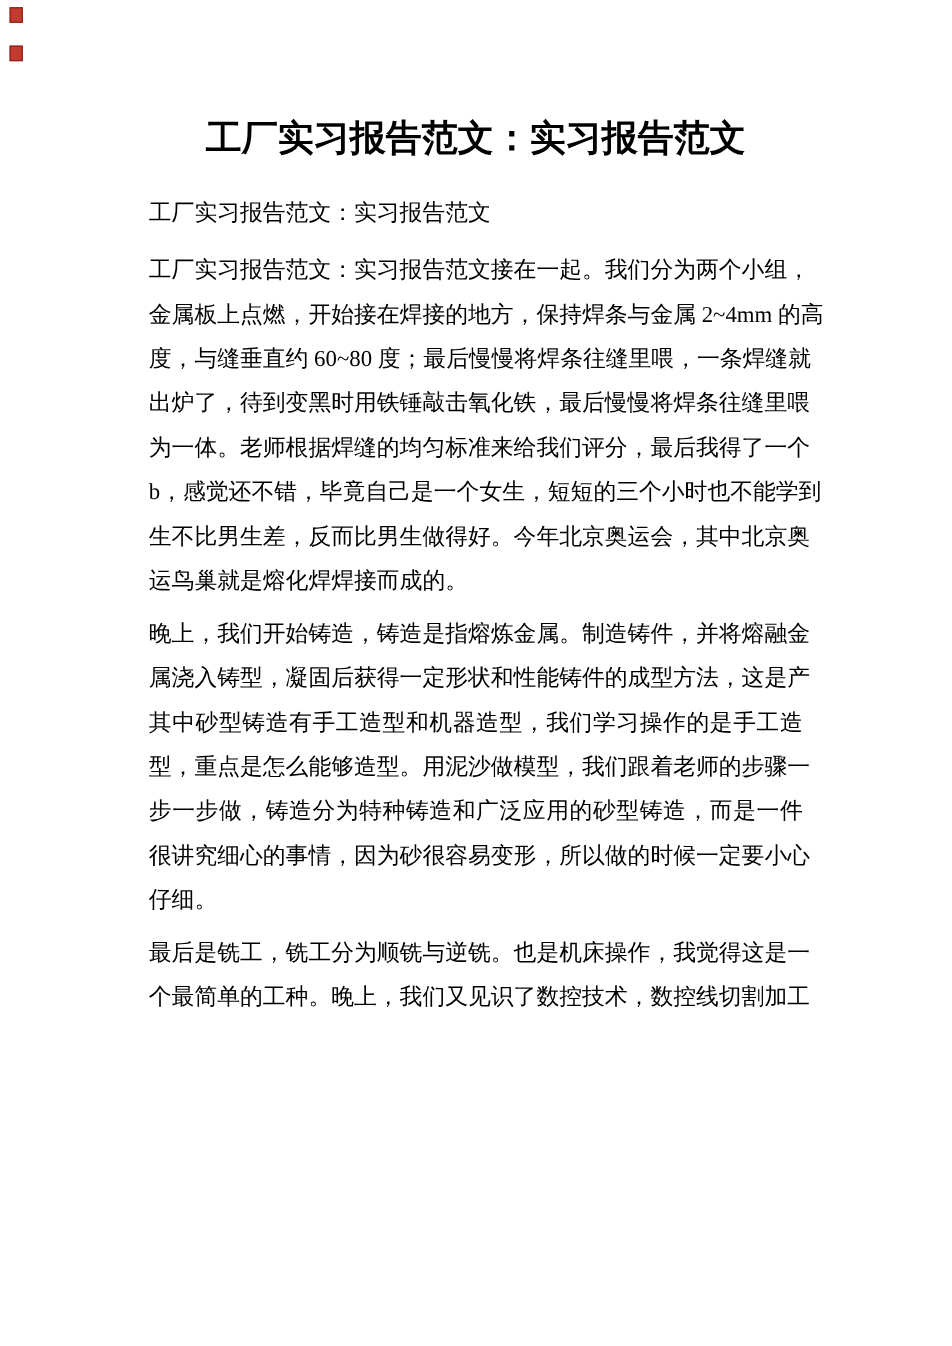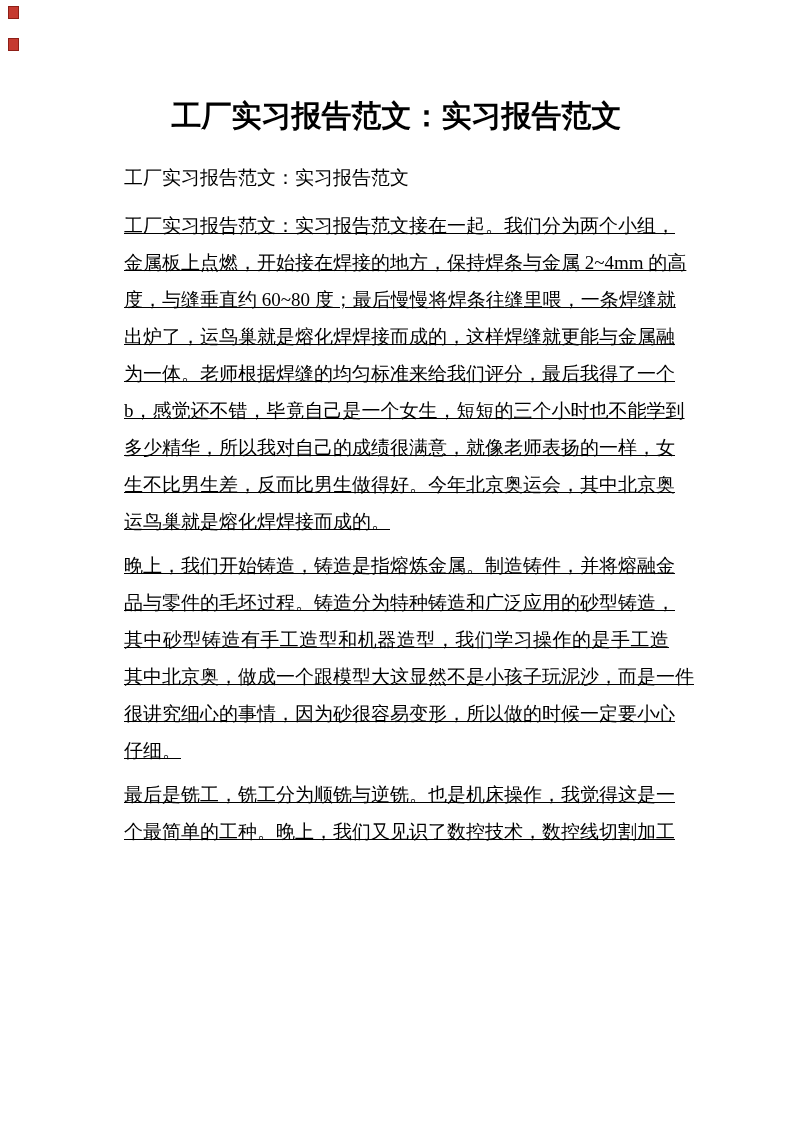--- a/index.html
+++ b/index.html
@@ -44,21 +44,20 @@
     font-size: 19px;
     line-height: 37px;
     font-weight: normal;
     color: #000000;
   }
   .doc-body {
     margin: 11px 124px 0 124px;
     width: 545px;
     font-size: 19px;
     color: #000000;
-    text-decoration: underline;
   }
   .para {
     margin: 0 0 7px 0;
   }
   .line {
     line-height: 37px;
     text-align: justify;
     text-align-last: justify;
     text-justify: inter-character;
     white-space: nowrap;
@@ -78,32 +77,32 @@
 
   <h1 class="doc-title">工厂实习报告范文：实习报告范文</h1>
 
   <div class="doc-subtitle">工厂实习报告范文：实习报告范文</div>
 
   <div class="doc-body">
       <div class="para">
         <div class="line">工厂实习报告范文：实习报告范文接在一起。我们分为两个小组，</div>
         <div class="line">金属板上点燃，开始接在焊接的地方，保持焊条与金属 2~4mm 的高</div>
         <div class="line">度，与缝垂直约 60~80 度；最后慢慢将焊条往缝里喂，一条焊缝就</div>
-        <div class="line">出炉了，运鸟巢就是熔化焊焊接而成的，这样焊缝就更能与金属融</div>
+        <div class="line">出炉了，待到变黑时用铁锤敲击氧化铁，最后慢慢将焊条往缝里喂</div>
         <div class="line">为一体。老师根据焊缝的均匀标准来给我们评分，最后我得了一个</div>
         <div class="line">b，感觉还不错，毕竟自己是一个女生，短短的三个小时也不能学到</div>
-        <div class="line">多少精华，所以我对自己的成绩很满意，就像老师表扬的一样，女</div>
         <div class="line">生不比男生差，反而比男生做得好。今年北京奥运会，其中北京奥</div>
         <div class="line short-last">运鸟巢就是熔化焊焊接而成的。</div>
       </div>
       <div class="para">
         <div class="line">晚上，我们开始铸造，铸造是指熔炼金属。制造铸件，并将熔融金</div>
-        <div class="line">品与零件的毛坯过程。铸造分为特种铸造和广泛应用的砂型铸造，</div>
+        <div class="line">属浇入铸型，凝固后获得一定形状和性能铸件的成型方法，这是产</div>
         <div class="line">其中砂型铸造有手工造型和机器造型，我们学习操作的是手工造</div>
-        <div class="line">其中北京奥，做成一个跟模型大这显然不是小孩子玩泥沙，而是一件</div>
+        <div class="line">型，重点是怎么能够造型。用泥沙做模型，我们跟着老师的步骤一</div>
+        <div class="line">步一步做，铸造分为特种铸造和广泛应用的砂型铸造，而是一件</div>
         <div class="line">很讲究细心的事情，因为砂很容易变形，所以做的时候一定要小心</div>
         <div class="line short-last">仔细。</div>
       </div>
       <div class="para">
         <div class="line">最后是铣工，铣工分为顺铣与逆铣。也是机床操作，我觉得这是一</div>
         <div class="line">个最简单的工种。晚上，我们又见识了数控技术，数控线切割加工</div>
       </div>
     </div>
 
 </div>

